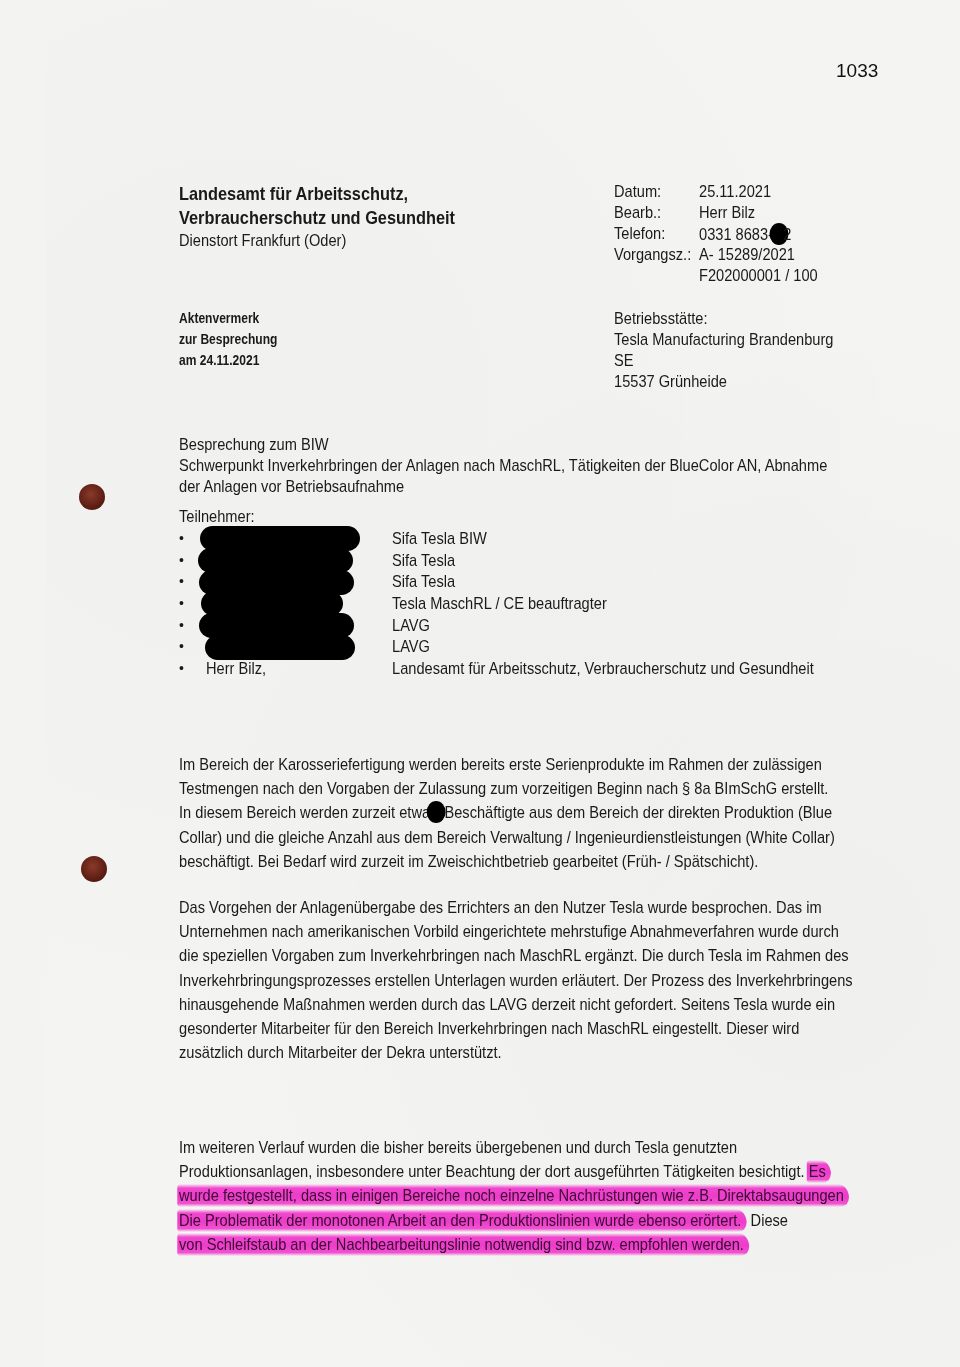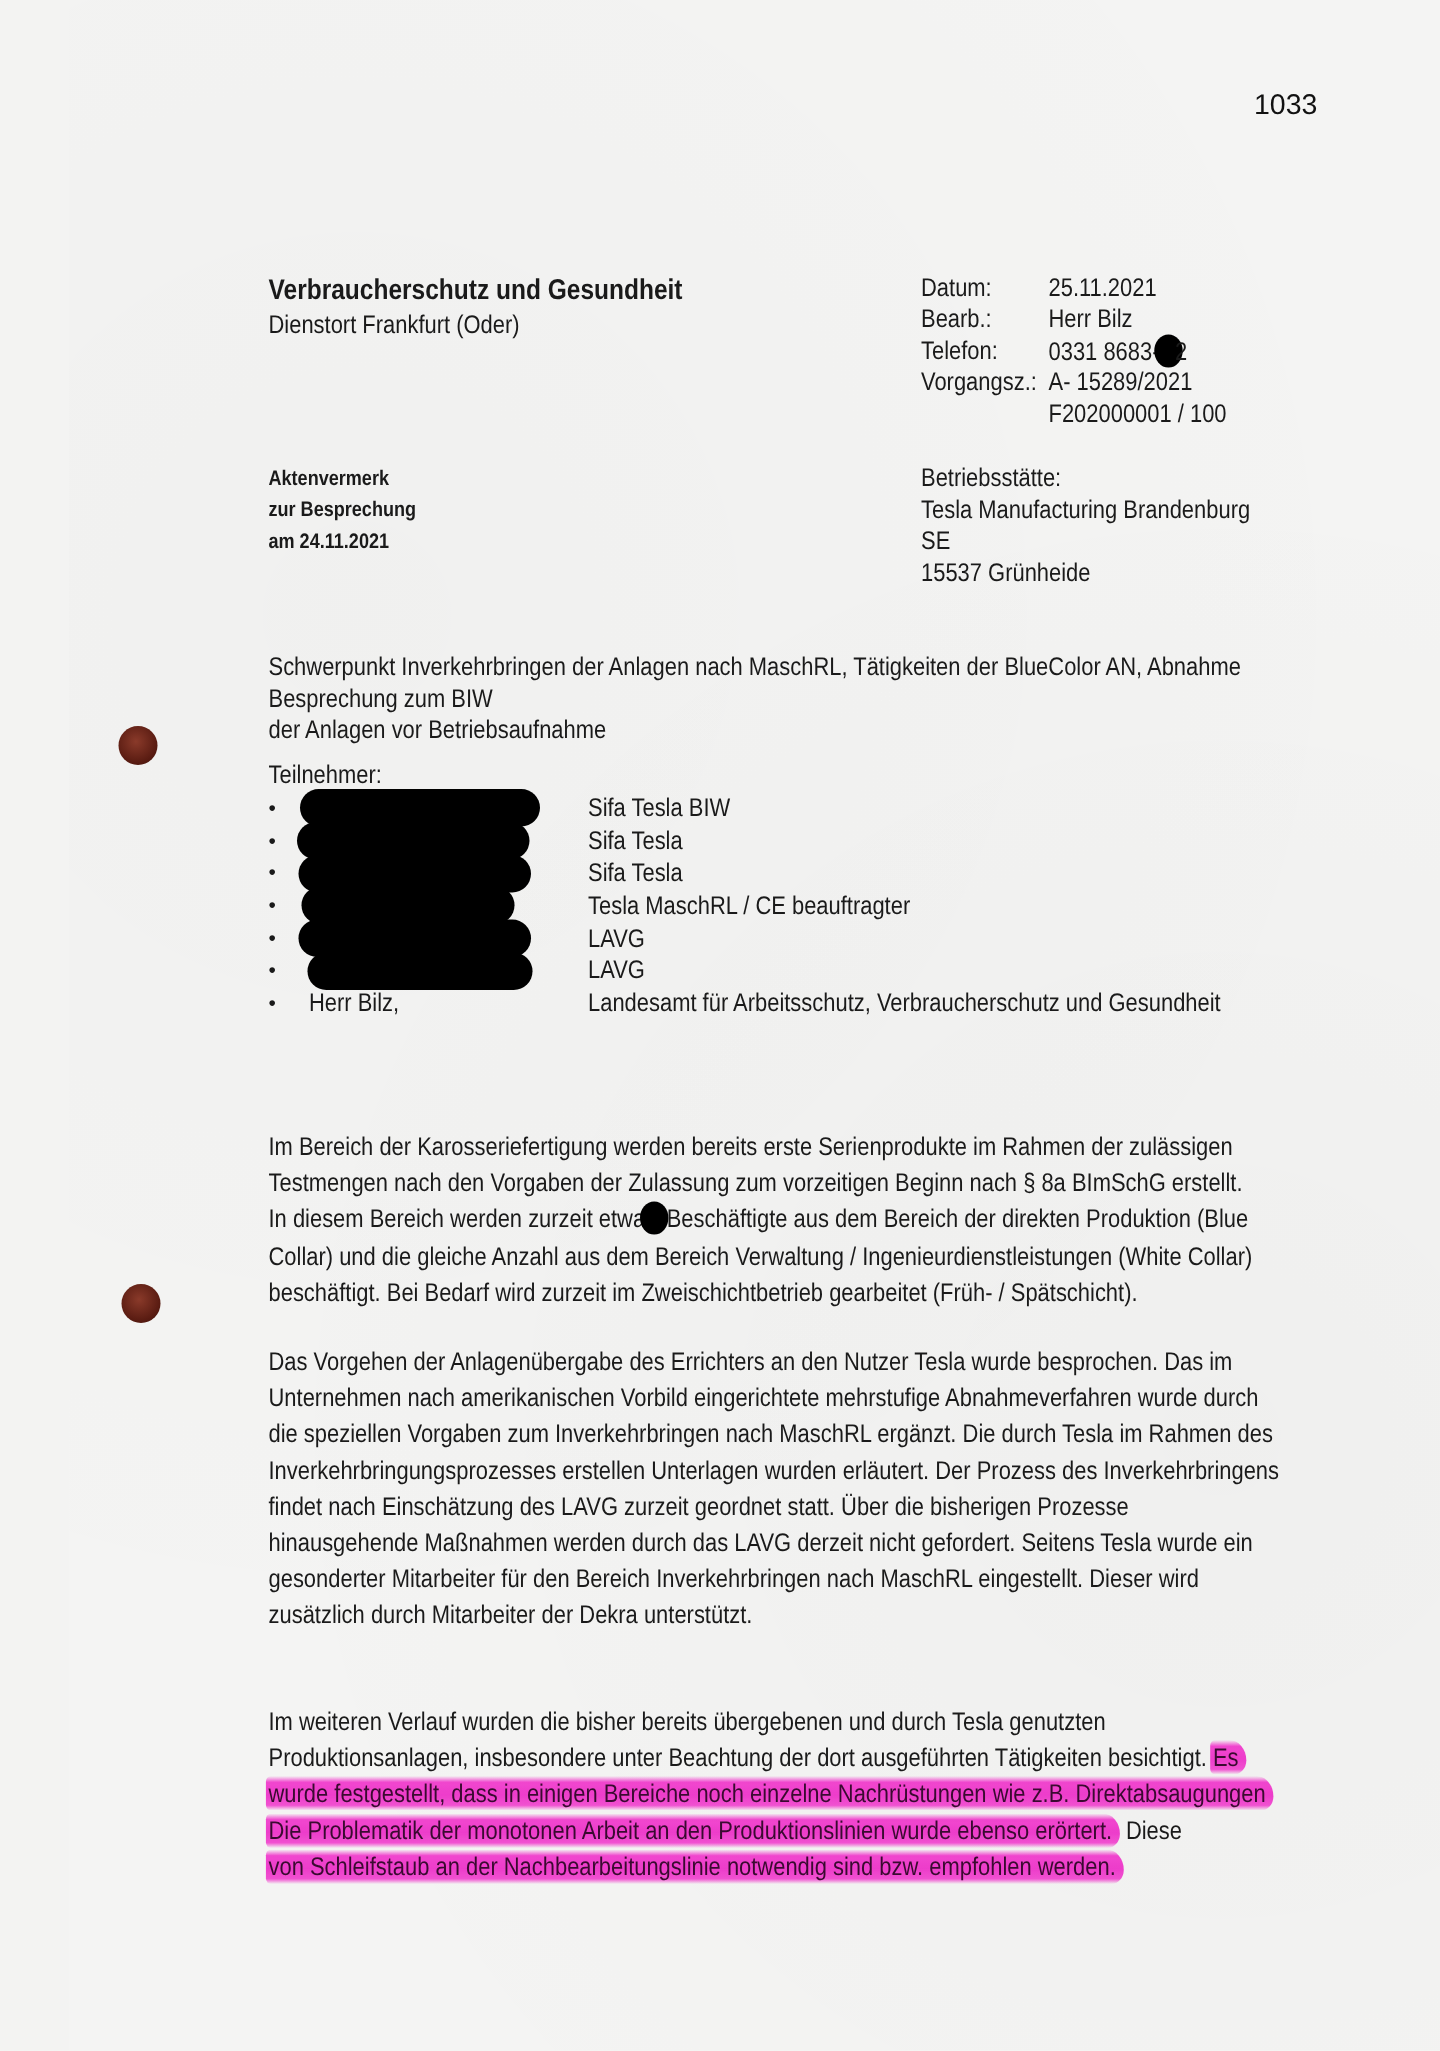--- a/index.html
+++ b/index.html
@@ -159,20 +159,21 @@
 <body>
 
 <div class="page">
 
   <div class="page-number">1033</div>
 
   <div class="punch-hole top"></div>
   <div class="punch-hole bottom"></div>
 
   <div class="authority">
+    <div class="bold"><span class="narrow">Landesamt für Arbeitsschutz,</span></div>
     <div class="bold"><span class="narrow">Verbraucherschutz und Gesundheit</span></div>
     <div class="reg"><span class="narrow">Dienstort Frankfurt (Oder)</span></div>
   </div>
 
   <div class="meta">
     <div class="meta-row">
       <div class="meta-label"><span class="narrow">Datum:</span></div>
       <div class="meta-value"><span class="narrow">25.11.2021</span></div>
     </div>
     <div class="meta-row">
@@ -200,22 +201,22 @@
   </div>
 
   <div class="site">
     <div><span class="narrow">Betriebsstätte:</span></div>
     <div><span class="narrow">Tesla Manufacturing Brandenburg</span></div>
     <div><span class="narrow">SE</span></div>
     <div><span class="narrow">15537 Grünheide</span></div>
   </div>
 
   <div class="subject">
+    <div><span class="narrow">Besprechung zum BIW</span></div>
     <div><span class="narrow">Schwerpunkt Inverkehrbringen der Anlagen nach MaschRL, Tätigkeiten der BlueColor AN, Abnahme</span></div>
-    <div><span class="narrow">Besprechung zum BIW</span></div>
     <div><span class="narrow">der Anlagen vor Betriebsaufnahme</span></div>
   </div>
 
   <div class="participants">
     <div class="participants-heading"><span class="narrow">Teilnehmer:</span></div>
 
     <div class="participant-row">
       <span class="bullet">•</span>
       <span class="p-name">
           <span class="redact-bar" style="left:-6px;width:160px;"></span>
@@ -270,21 +271,20 @@
     <div><span class="narrow"><span>In diesem Bereich werden zurzeit etwa</span><span class="redact-dot"></span><span> Beschäftigte aus dem Bereich der direkten Produktion (Blue</span></span></div>
     <div><span class="narrow">Collar) und die gleiche Anzahl aus dem Bereich Verwaltung / Ingenieurdienstleistungen (White Collar)</span></div>
     <div><span class="narrow">beschäftigt. Bei Bedarf wird zurzeit im Zweischichtbetrieb gearbeitet (Früh- / Spätschicht).</span></div>
   </div>
 
   <div class="paragraph p2">
     <div><span class="narrow">Das Vorgehen der Anlagenübergabe des Errichters an den Nutzer Tesla wurde besprochen. Das im</span></div>
     <div><span class="narrow">Unternehmen nach amerikanischen Vorbild eingerichtete mehrstufige Abnahmeverfahren wurde durch</span></div>
     <div><span class="narrow">die speziellen Vorgaben zum Inverkehrbringen nach MaschRL ergänzt. Die durch Tesla im Rahmen des</span></div>
     <div><span class="narrow">Inverkehrbringungsprozesses erstellen Unterlagen wurden erläutert. Der Prozess des Inverkehrbringens</span></div>
-    <div><span class="narrow">findet nach Einschätzung des LAVG zurzeit geordnet statt. Über die bisherigen Prozesse</span></div>
     <div><span class="narrow">hinausgehende Maßnahmen werden durch das LAVG derzeit nicht gefordert. Seitens Tesla wurde ein</span></div>
     <div><span class="narrow">gesonderter Mitarbeiter für den Bereich Inverkehrbringen nach MaschRL eingestellt. Dieser wird</span></div>
     <div><span class="narrow">zusätzlich durch Mitarbeiter der Dekra unterstützt.</span></div>
   </div>
 
   <div class="paragraph p3">
     <div><span class="narrow">Im weiteren Verlauf wurden die bisher bereits übergebenen und durch Tesla genutzten</span></div>
     <div><span class="narrow"><span>Produktionsanlagen, insbesondere unter Beachtung der dort ausgeführten Tätigkeiten besichtigt.</span> <span class="hl">Es</span></span></div>
     <div><span class="narrow"><span class="hl">wurde festgestellt, dass in einigen Bereiche noch einzelne Nachrüstungen wie z.B. Direktabsaugungen</span></span></div>
     <div><span class="narrow"><span class="hl">Die Problematik der monotonen Arbeit an den Produktionslinien wurde ebenso erörtert.</span><span> Diese</span></span></div>

